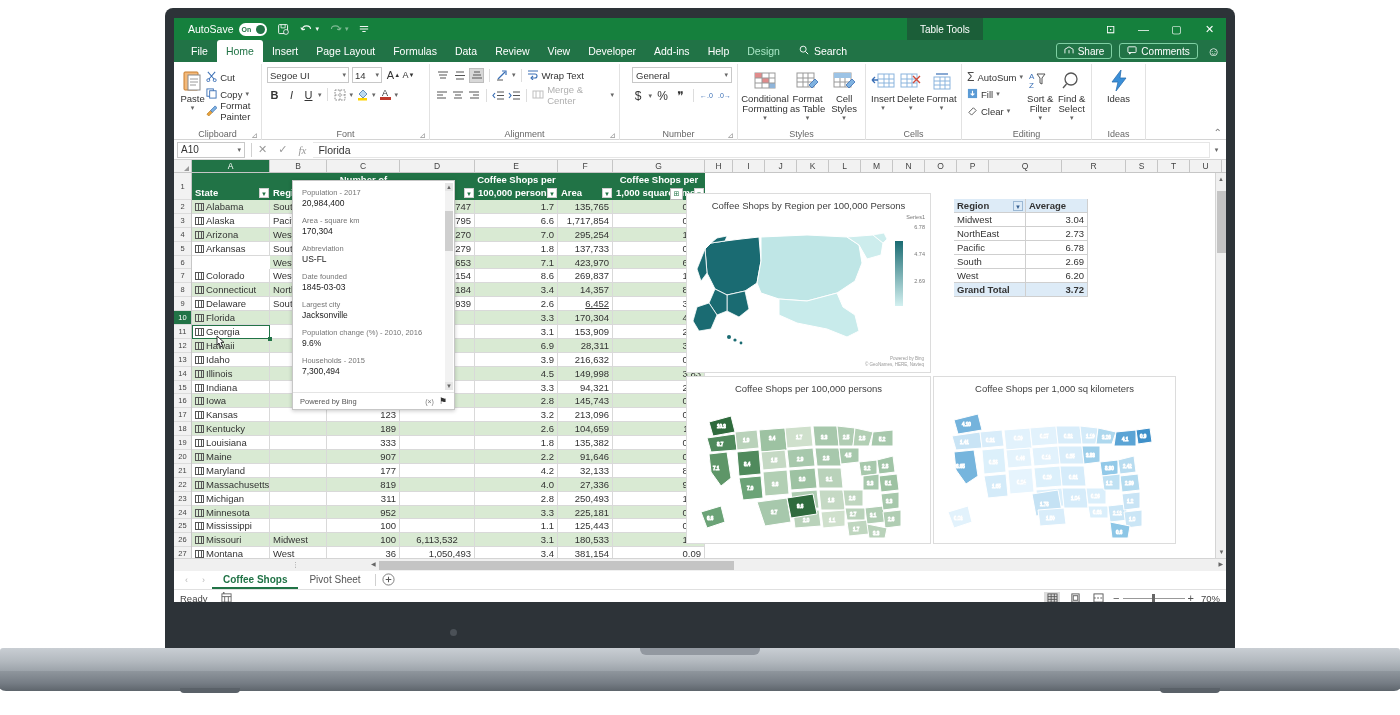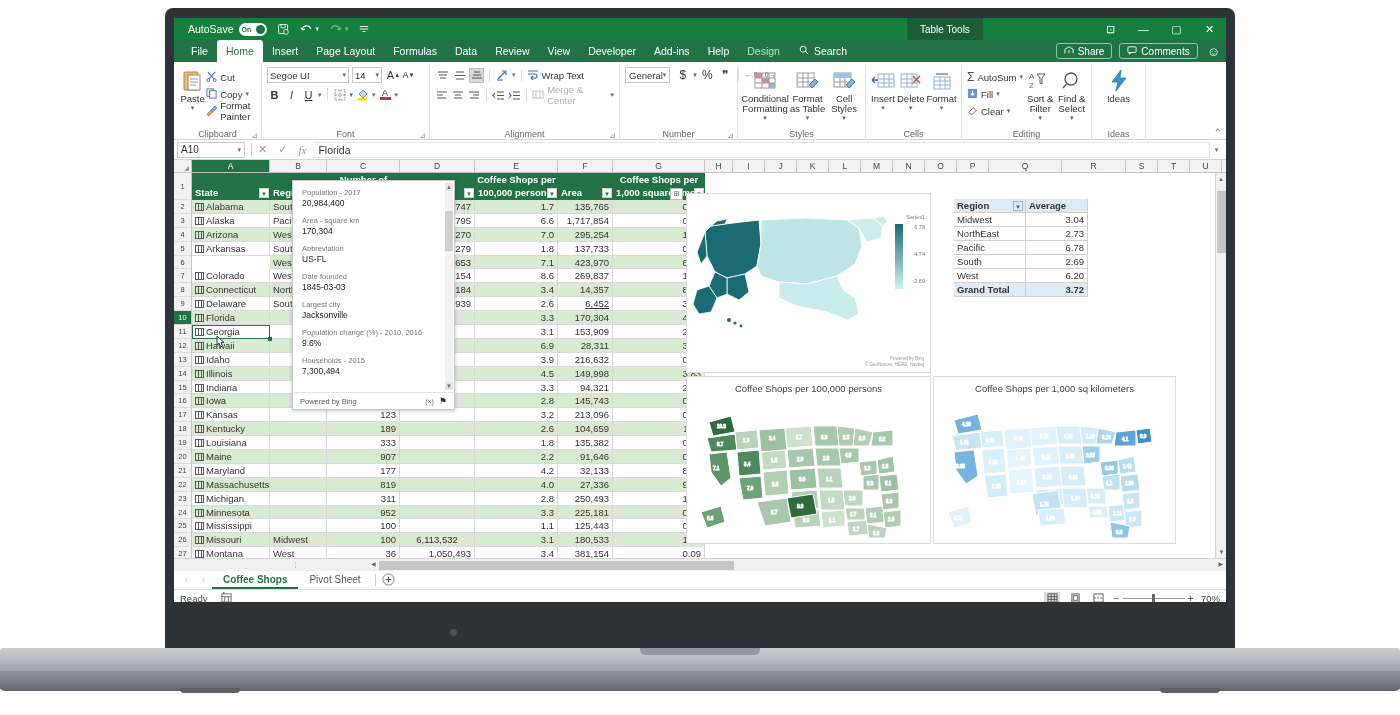--- a/index.html
+++ b/index.html
@@ -530,21 +530,21 @@
               <span>Merge &amp; Center</span>
               <span class="caret dim">▾</span>
             </span>
           </div>
         </div>
         <div class="rg-title">Alignment</div>
         <div class="rg-launch">⊿</div>
       </div>
 
       <div class="rgroup" style="width:118px;">
-        <div class="rg-body" style="flex-direction:row; gap:5px;">
+        <div class="rg-body" style="flex-direction:column; gap:5px;align-items:flex-end;">
           <div class="numfmt">
             <span>General</span>
             <span class="caret">▾</span>
           </div>
           <div style="display:flex;align-items:center;gap:3px;">
             <span class="sq" style="font-size:12px;">$</span>
             <span class="caret">▾</span>
             <span class="sq" style="font-size:12px;">%</span>
             <span class="sq" style="font-size:12px;">❞</span>
             <span style="width:1px;height:13px;background:#ddd;margin:0 2px;"></span>
@@ -1108,20 +1108,21 @@
             <div class="dc-footer">
               <span>Powered by Bing</span>
               <span style="display:flex;gap:5px;align-items:center;">
                 <span style="font-size:7px;color:#777;">(×)</span>
                 <span style="font-size:9px;color:#333;">⚑</span>
               </span>
             </div>
           </div>
 
           <div class="chartbox" style="left:494px; top:20px; width:245px; height:180px;">
+            <div class="chart-title">Coffee Shops by Region per 100,000 Persons</div>
             <svg width="243" height="150" viewBox="0 0 243 150" style="display:block;">
 
               <path d="M18 38 L24 32 L38 30 L54 28 L72 26 L74 50 L70 72 L58 80 L40 84 L28 78 L20 62 Z" fill="#1a6b72" stroke="#fff" stroke-width="1"></path>
               <path d="M24 32 L30 27 L40 25 L38 30 Z" fill="#1a6b72" stroke="#fff" stroke-width=".8"></path>
               <path d="M18 38 L20 62 L14 70 L10 58 Z" fill="#1a6b72" stroke="#fff" stroke-width=".8"></path>
               <path d="M40 84 L58 80 L62 98 L52 106 L40 100 Z" fill="#1a6b72" stroke="#fff" stroke-width=".8"></path>
               <path d="M28 78 L40 84 L40 100 L30 104 L22 92 Z" fill="#1a6b72" stroke="#fff" stroke-width=".8"></path>
 
               <path d="M74 26 L120 24 L160 26 L172 34 L175 52 L168 70 L150 82 L120 90 L92 88 L74 82 L70 72 L74 50 Z" fill="#bfe6e6" stroke="#fff" stroke-width="1"></path>
 

